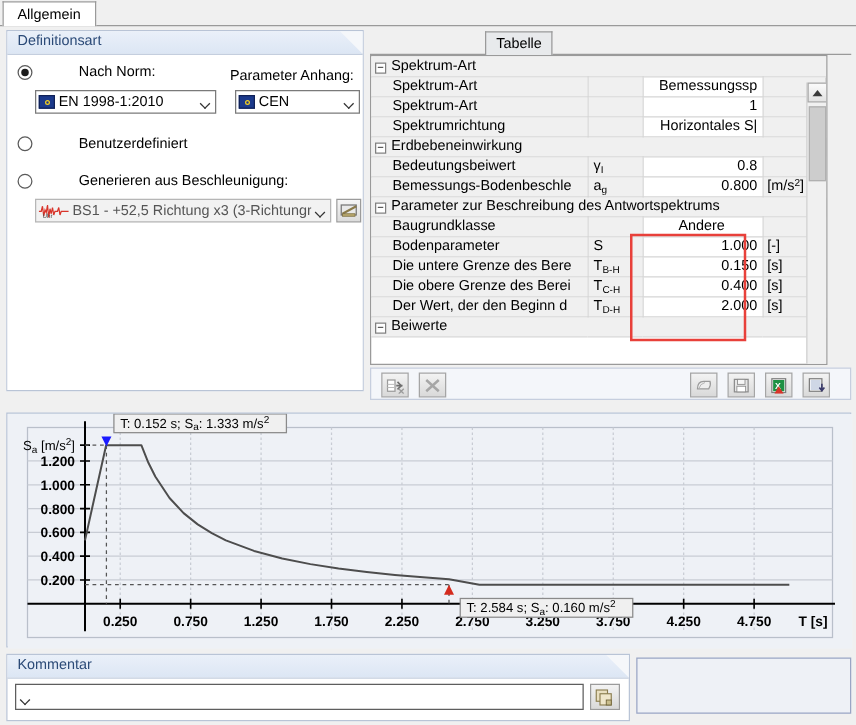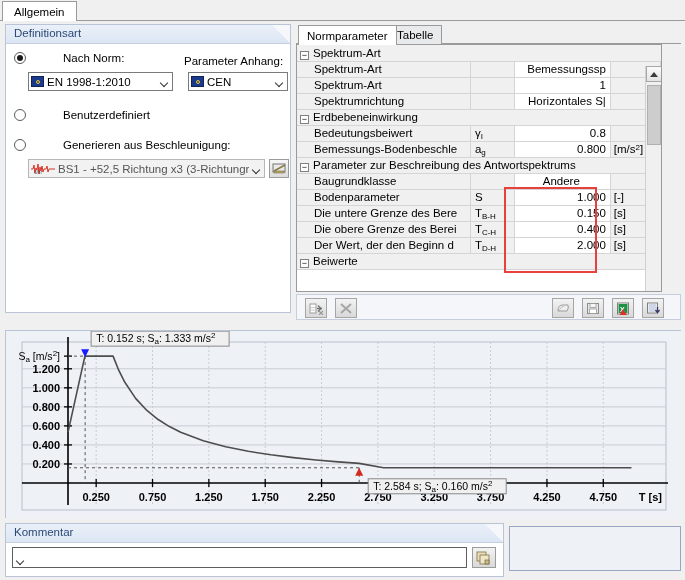--- a/index.html
+++ b/index.html
@@ -269,23 +269,20 @@
           <rect x="2" y="9" width="10" height="2" fill="#b8a86e" stroke="#7a6c3e" stroke-width="0.6"></rect>
         </svg>
       </div>
     </div>
   </div>
 
   <div id="right-panel">
 
     <div class="subtabs">
       <div class="base-line"></div>
-      <div class="subtab active" style="left:2px;">
-        <span>Normparameter</span>
-      </div>
       <div class="subtab" style="left:92px;">
         <span>Tabelle</span>
       </div>
     </div>
 
     <div class="tablebox">
       <table class="grid">
         <colgroup>
           <col style="width:166px">
             <col style="width:42px">

